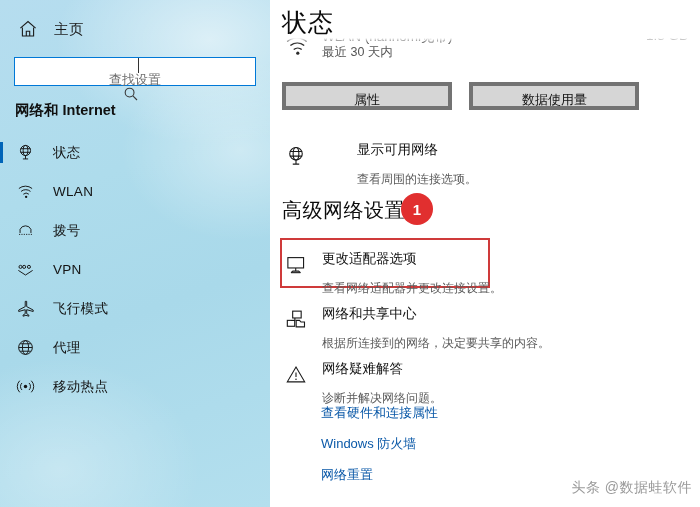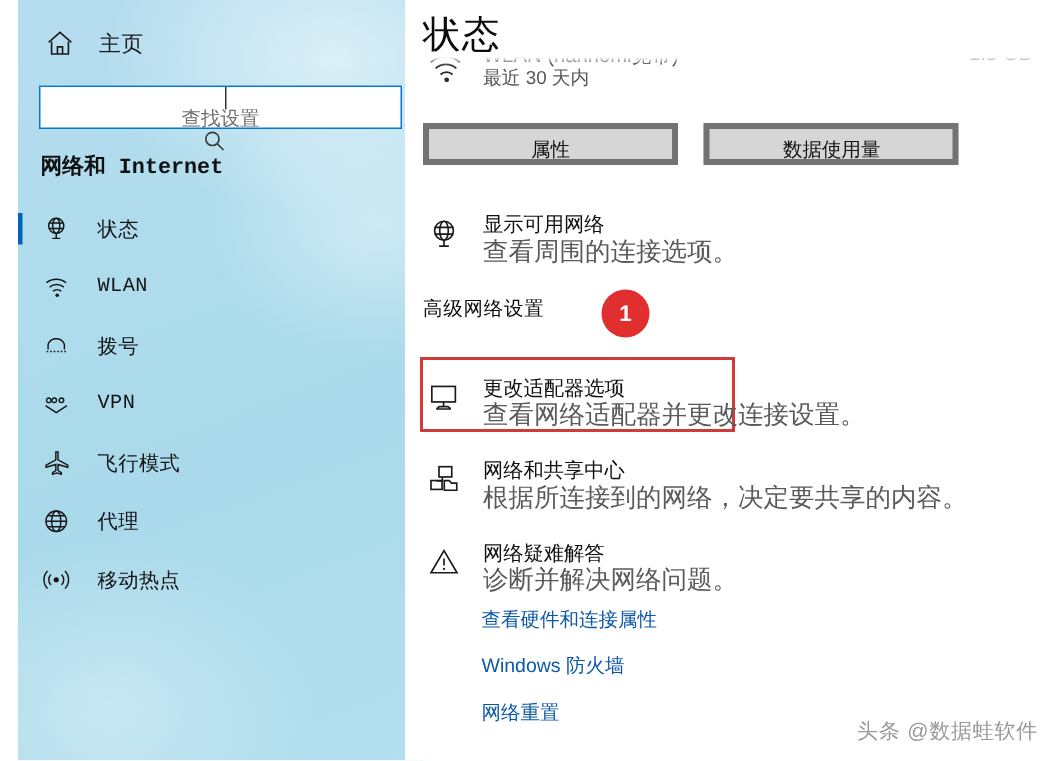--- a/index.html
+++ b/index.html
@@ -12,28 +12,27 @@
   #app {
     position: relative;
     width: 700px; height: 507px;
     overflow: hidden;
     background: #ffffff;
   }
 
   
   #sidebar {
     position: absolute;
-    left: 12px; top: 0;
+    left: 0; top: 0;
     width: 270px; height: 507px;
     background:
       radial-gradient(ellipse 220px 150px at 210px 40px, rgba(255,255,255,0.55), rgba(255,255,255,0) 70%),
       radial-gradient(ellipse 170px 130px at 240px 150px, rgba(255,255,255,0.40), rgba(255,255,255,0) 70%),
       radial-gradient(ellipse 200px 160px at 60px 470px, rgba(255,255,255,0.30), rgba(255,255,255,0) 70%),
       linear-gradient(160deg, #b6ddef 0%, #aedcec 35%, #a9d9ea 60%, #b3dfee 100%);
-    font-family: Liberation Mono, monospace;
   }
 
   .home-row {
     position: absolute;
     left: 10px; top: 14px;
     width: 160px; height: 30px;
     display: flex; align-items: center;
     padding-left: 8px;
     box-sizing: border-box;
   }
@@ -171,26 +170,26 @@
     align-items: flex-start;
   }
   .item .ic {
     width: 28px; height: 28px; flex: none;
     display: flex; align-items: center; justify-content: center;
     margin-top: 1px;
   }
   .item .ic svg { display: block; }
   .item .txt { margin-left: 12px; }
   .item .t1 { font-size: 13.5px; color: #101010; line-height: 17px; }
-  .item .t2 { font-size: 17px; color: #5a5a5a; line-height: 17px; margin-top: 1px; }
+  .item .t2 { font-size: 12px; color: #5a5a5a; line-height: 17px; margin-top: 13px; }
 
   .adv-title {
     position: absolute;
     left: 12px; top: 197px;
-    font-size: 13px;
+    font-size: 20px;
     color: #0c0c0c;
     letter-spacing: 0.5px;
   }
 
   .red-box {
     position: absolute;
     left: 10px; top: 238px;
     width: 210px; height: 50px;
     border: 2px solid #cf3a3a;
     box-sizing: border-box;
@@ -392,21 +391,21 @@
     </div>
     <div class="title-mask"></div>
 
     <div class="page-title">状态</div>
 
     <div class="btn-row">
       <span class="gbtn">属性</span>
       <span class="gbtn">数据使用量</span>
     </div>
 
-    <div class="item" style="top:141px;">
+    <div class="item" style="top:141px;gap:35px;">
       <span class="ic">
         <svg viewBox="0 0 26 26" width="24" height="24" fill="none" stroke="#1a1a1a" stroke-width="1.2">
           <circle cx="13" cy="10.6" r="6.8"></circle>
           <ellipse cx="13" cy="10.6" rx="3.1" ry="6.8"></ellipse>
           <path d="M6.3 8.2 H19.7 M6.3 13.1 H19.7"></path>
           <path d="M13 17.4 V21.8 M9.5 21.8 H16.5"></path>
         </svg>
       </span>
       <span class="txt">
         <span class="t1" style="display:block;">显示可用网络</span>

